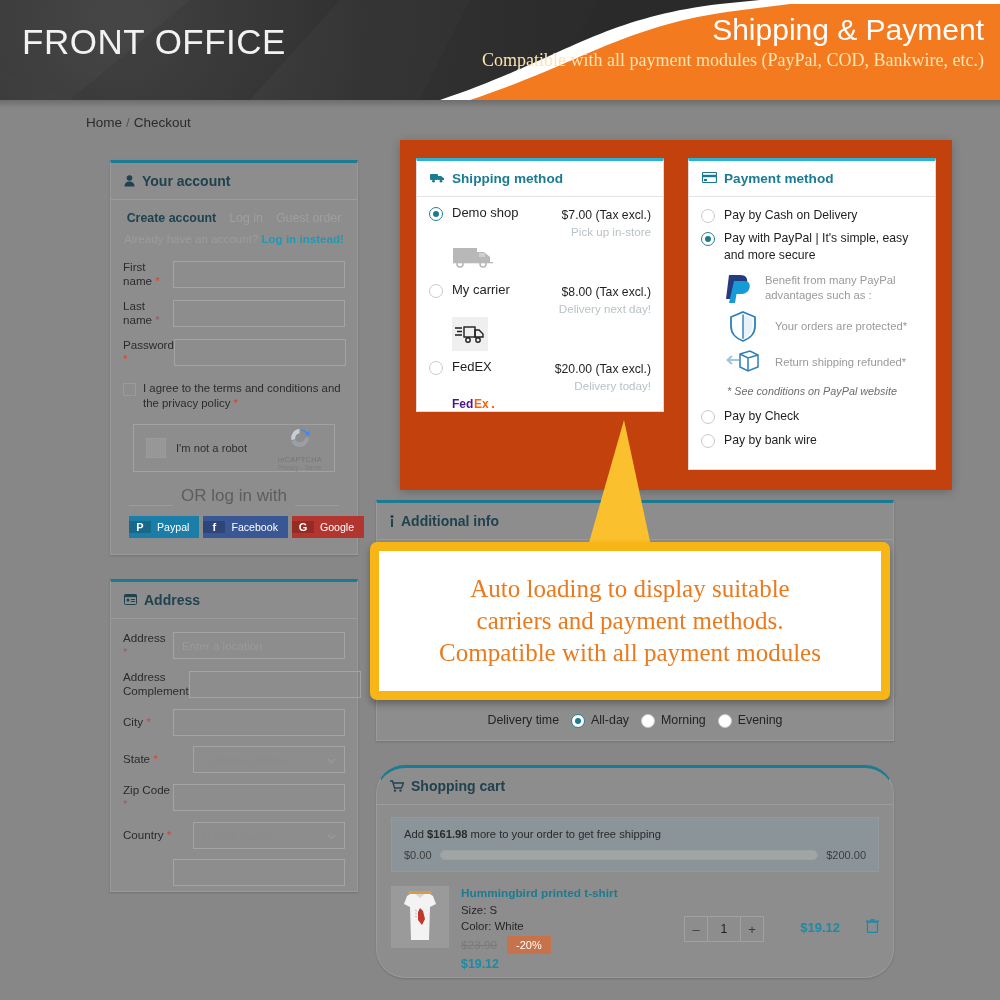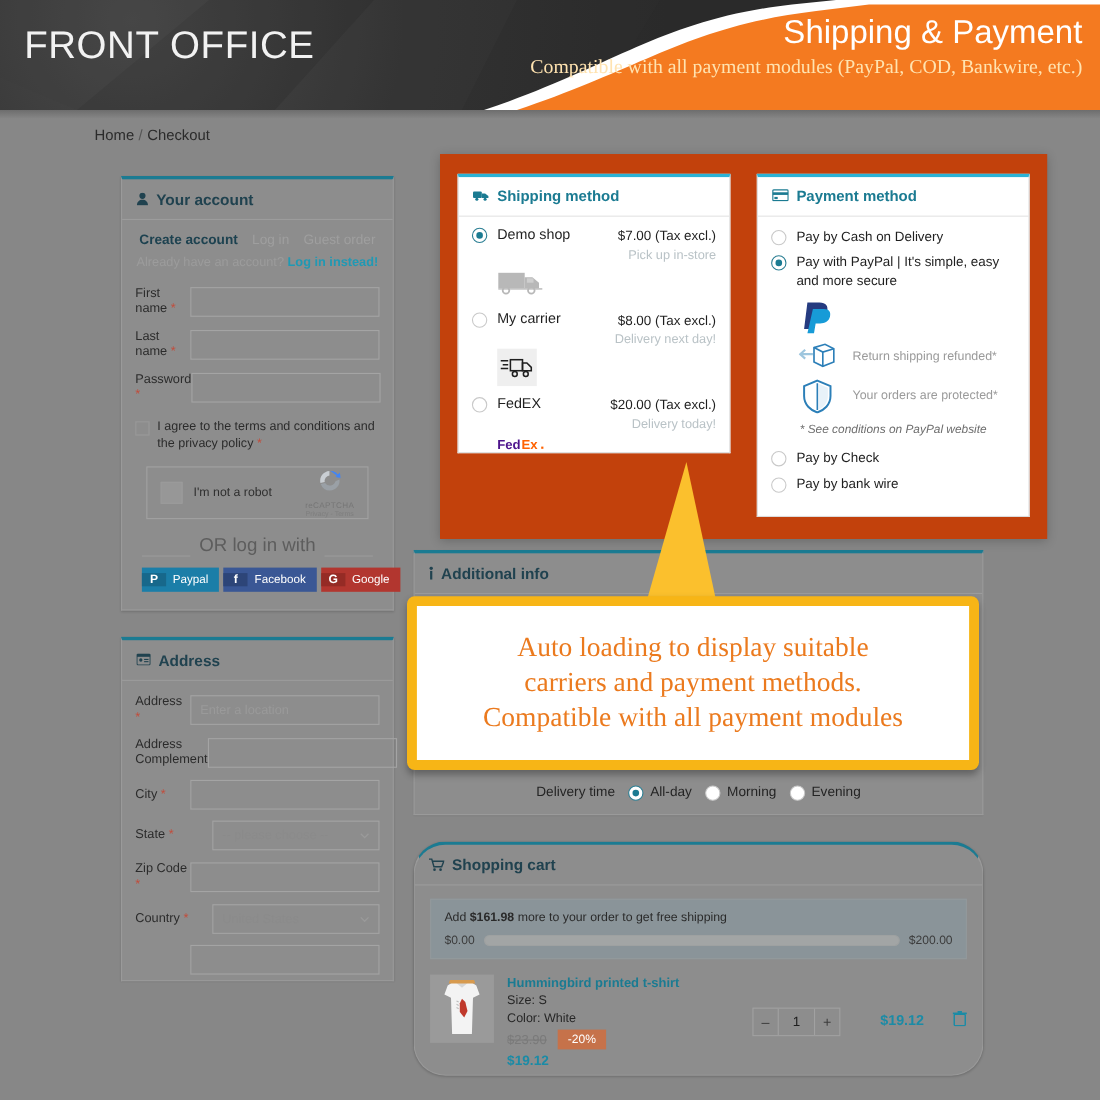--- a/index.html
+++ b/index.html
@@ -577,41 +577,42 @@
     </div>
 
     <div class="pay-benefits">
       <div class="ben-row">
         <span class="ben-ico">
           <svg width="30" height="32" viewBox="0 0 30 32">
             <path d="M6,3 h11 c6,0 8,3.5 7,8 c-1,4.5 -4.5,6.5 -9.5,6.5 H11 L9.5,27 H3 Z" fill="#253b80"></path>
             <path d="M11,9 h10 c5,0 6.5,3 5.5,7 c-1,4 -4.5,6 -9,6 h-4 L12,31 H6 Z" fill="#179bd7"></path>
           </svg>
         </span>
+        <span class="ben-tx">Benefit from many PayPal advantages such as :</span>
+      </div>
+      <div class="ben-row">
+        <span class="ben-ico">
+          <svg width="30" height="32" viewBox="0 0 30 32">
+            <path d="M15,2 L27,7 V16 C27,24 21,29 15,31 C9,29 3,24 3,16 V7 Z" fill="none" stroke="#2c7fb8" stroke-width="1.8"></path>
+            <path d="M15,4.5 L24.6,8.5 V16 C24.6,22.6 19.8,27 15,28.8 Z" fill="#e8f2f9"></path>
+            <path d="M15,4.5 V28.8" stroke="#2c7fb8" stroke-width="1.4"></path>
+          </svg>
+        </span>
+        <span class="ben-tx">Your orders are protected*</span>
       </div>
       <div class="ben-row">
         <span class="ben-ico">
           <svg width="34" height="28" viewBox="0 0 34 28">
             <path d="M14,6 L24,3 L32,7 L32,19 L22,23 L14,19 Z" fill="none" stroke="#2c7fb8" stroke-width="1.5"></path>
             <path d="M14,6 L22,10 L32,7 M22,10 V23" fill="none" stroke="#2c7fb8" stroke-width="1.5"></path>
             <path d="M13,12 L2,12 M6,8 L1.5,12 L6,16" fill="none" stroke="#9ec6de" stroke-width="2"></path>
           </svg>
         </span>
         <span class="ben-tx">Return shipping refunded*</span>
       </div>
-      <div class="ben-row">
-        <span class="ben-ico">
-          <svg width="30" height="32" viewBox="0 0 30 32">
-            <path d="M15,2 L27,7 V16 C27,24 21,29 15,31 C9,29 3,24 3,16 V7 Z" fill="none" stroke="#2c7fb8" stroke-width="1.8"></path>
-            <path d="M15,4.5 L24.6,8.5 V16 C24.6,22.6 19.8,27 15,28.8 Z" fill="#e8f2f9"></path>
-            <path d="M15,4.5 V28.8" stroke="#2c7fb8" stroke-width="1.4"></path>
-          </svg>
-        </span>
-        <span class="ben-tx">Your orders are protected*</span>
-      </div>
       <div class="pay-cond">* See conditions on PayPal website</div>
     </div>
 
     <div class="pay-opt">
       <span class="radio grey"></span>
       <span class="pay-label">Pay by Check</span>
     </div>
     <div class="pay-opt">
       <span class="radio grey"></span>
       <span class="pay-label">Pay by bank wire</span>

